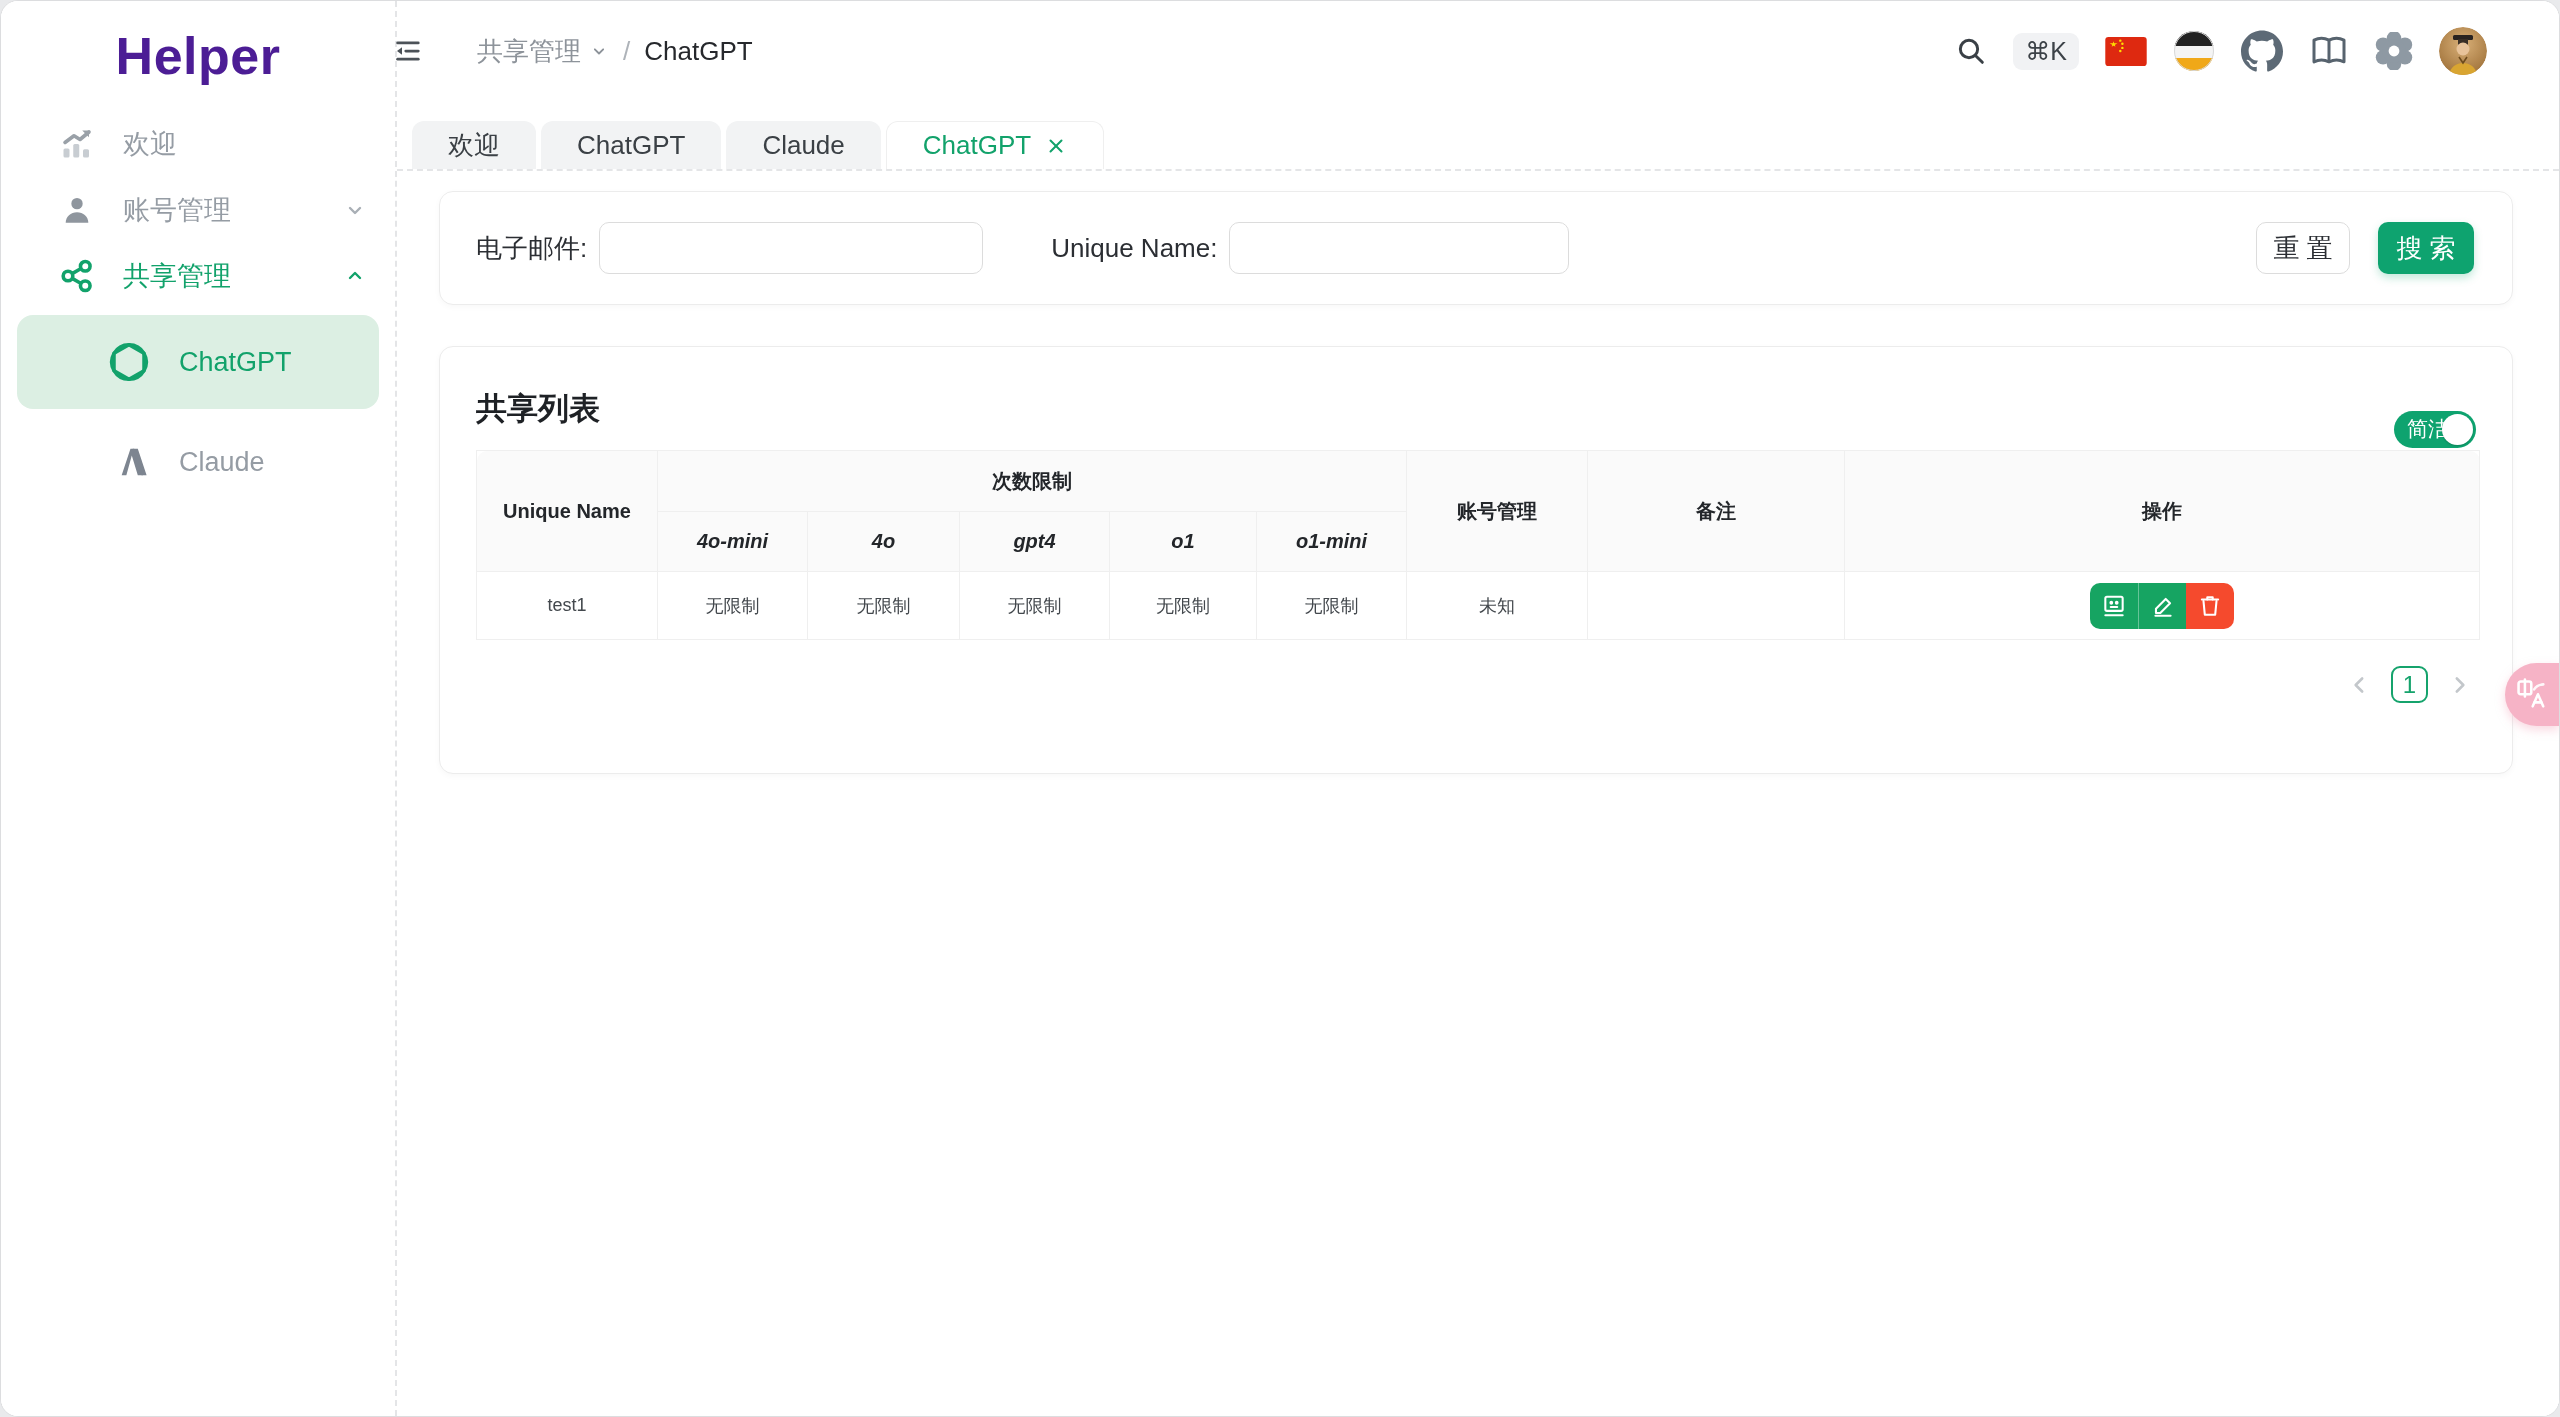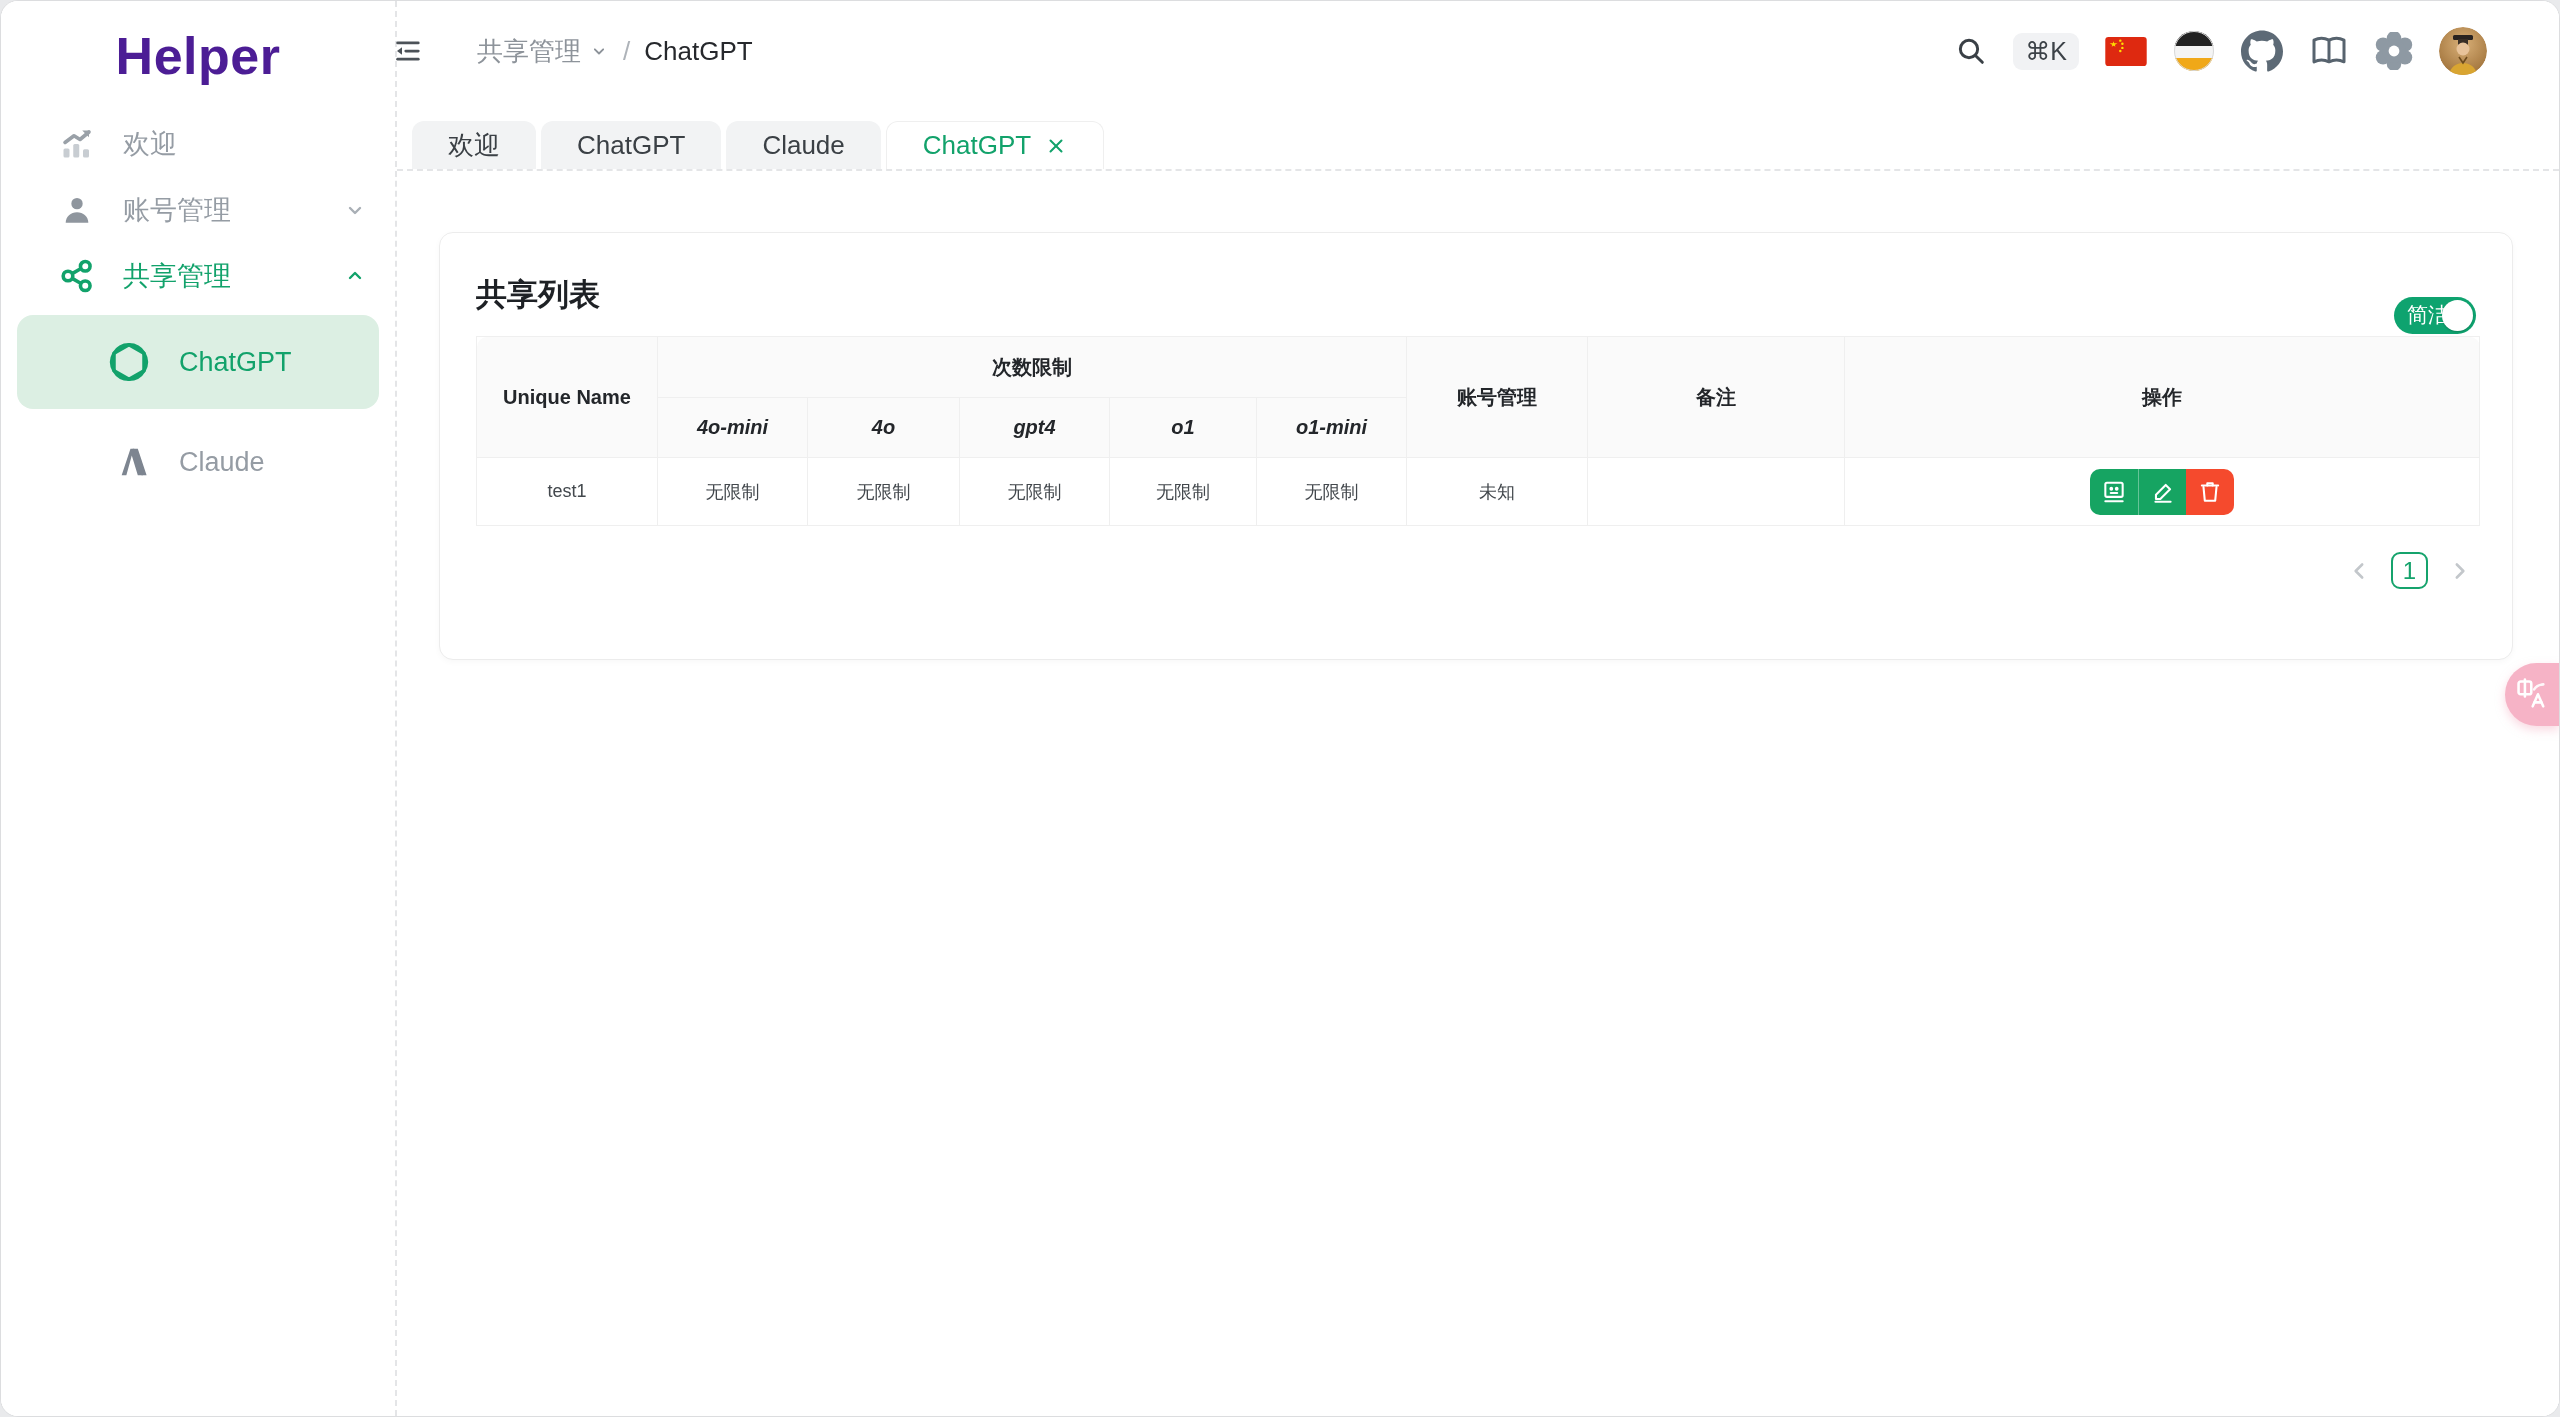--- a/index.html
+++ b/index.html
@@ -335,20 +335,31 @@
           <svg width="22" height="22" viewBox="0 0 24 24" stroke="currentColor" stroke-width="2.2" stroke-linecap="round">
             <line x1="6" y1="6" x2="18" y2="18"></line>
               <line x1="18" y1="6" x2="6" y2="18"></line>
           </svg>
         </span>
       </div>
     </div>
 
     <div class="content">
 
+      <div class="card search-card">
+        <label class="f-label">电子邮件:</label>
+        <input class="f-input email" type="text" value="" style="">
+        <div class="gap1"></div>
+        <label class="f-label">Unique Name:</label>
+        <input class="f-input uniq" type="text" value="" style="">
+        <div class="btns">
+          <button class="btn-reset">重 置</button>
+          <button class="btn-search">搜 索</button>
+        </div>
+      </div>
 
       <div class="card list-card">
         <div class="list-head">
           <div class="list-title">共享列表</div>
           <div class="toggle">
             <span class="t-label">简洁</span>
             <span class="knob"></span>
           </div>
         </div>
 

